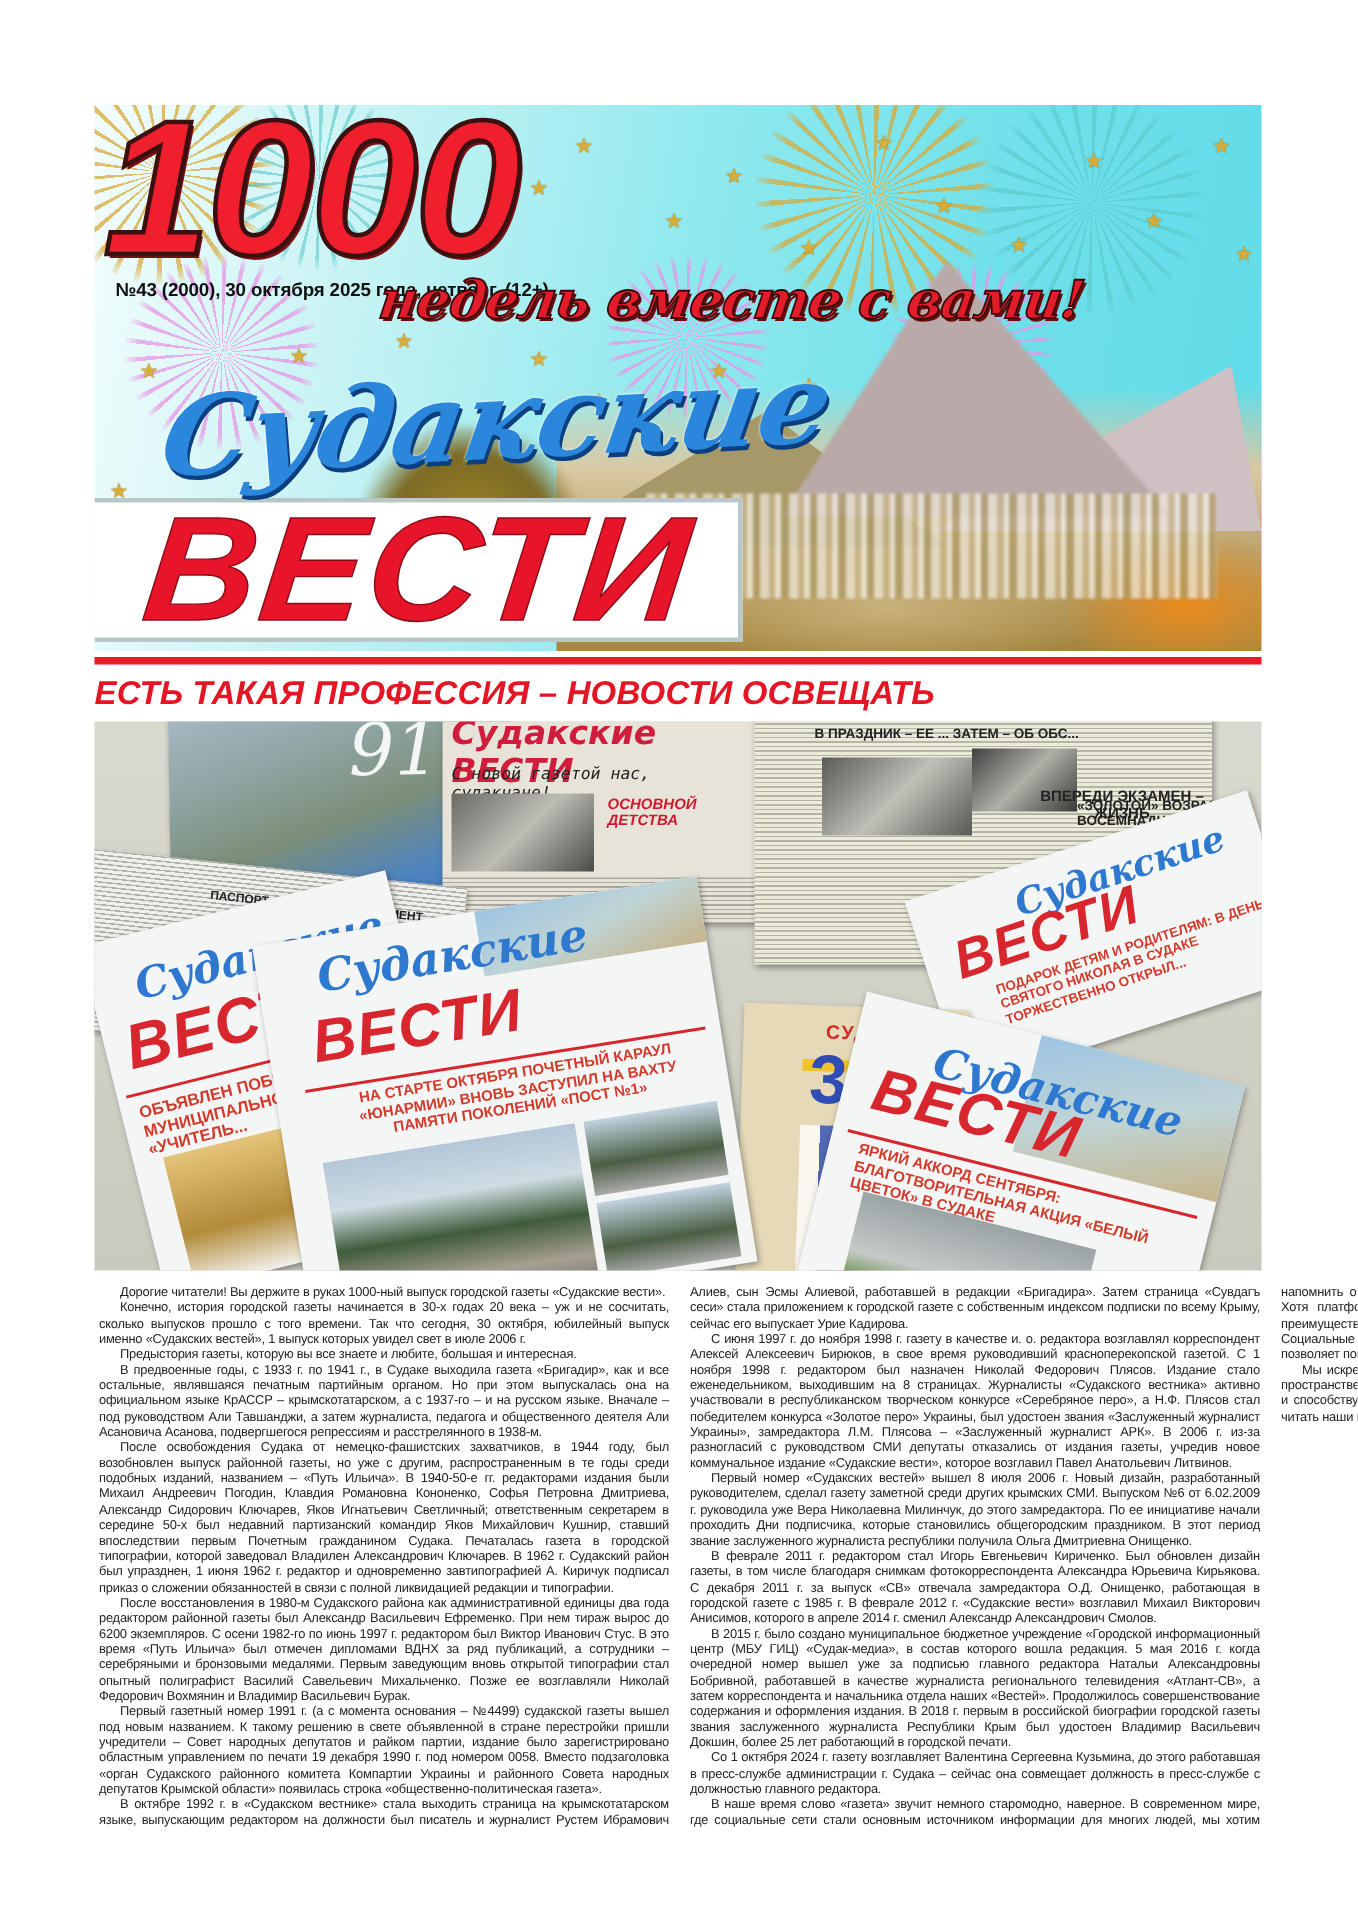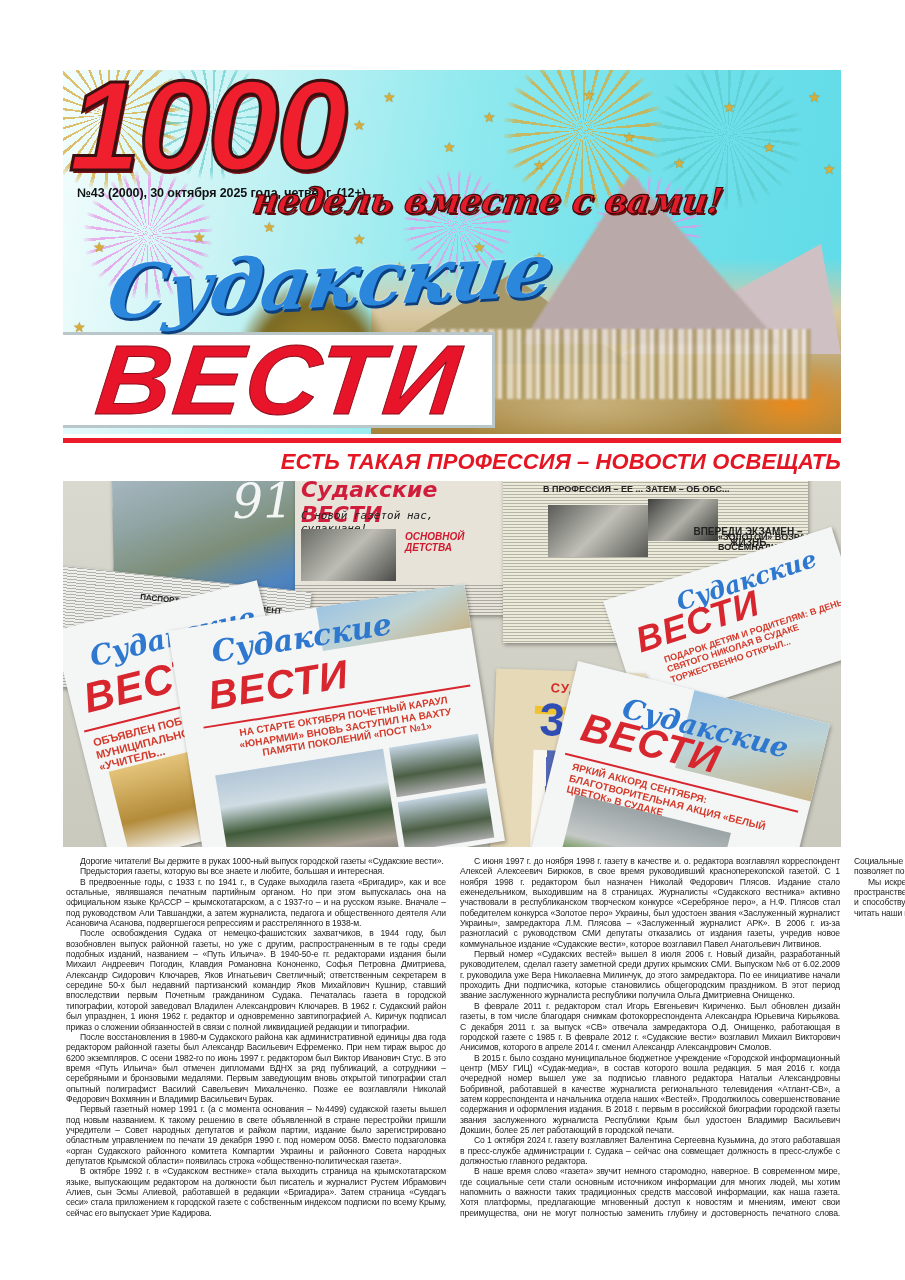--- a/index.html
+++ b/index.html
@@ -87,21 +87,21 @@
     font-family: "Liberation Sans", sans-serif; font-weight: 700; font-style: italic;
     font-size: 104px; color: #e8142a; letter-spacing: 2px; line-height: 1;
     -webkit-text-stroke: 1px #8a0c18;
     transform: scaleY(0.95) skewX(-6deg);
   }
 
   .red-rule {
     position: absolute; left: 0; top: 438px; width: 778px; height: 5px; background: #ec1b2a;
   }
   .subtitle {
-    position: absolute; left: 0; top: 449px; width: 778px; text-align: right;
+    position: absolute; left: 0; top: 449px; width: 778px; text-align: left;
     font-family: "Liberation Sans", sans-serif; font-weight: 700; font-style: italic;
     font-size: 22px; color: #e51623; letter-spacing: 0.1px;
   }
 
   
   .photo {
     position: absolute; left: 0; top: 481px; width: 778px; height: 366px; overflow: hidden;
     background: linear-gradient(180deg, #dad9cf 0%, #c9c9be 100%);
   }
   .paper { position: absolute; box-shadow: 1px 2px 4px rgba(0,0,0,.35); overflow: hidden; }
@@ -256,21 +256,21 @@
       <div class="cols"></div>
       <div class="hdr">Судакские ВЕСТИ</div>
       <div class="sub">С новой газетой нас, судакчане!</div>
       <div class="img"></div>
       <div class="head2">ОСНОВНОЙ ДЕТСТВА</div>
     </div>
     <div class="paper p-old2">
       <div class="cols"></div>
       <div class="img1"></div>
       <div class="img2"></div>
-      <div class="h1">В ПРОФЕССИЯ – ЕЕ ... ЗАТЕМ – ОБ ОБС...</div>
+      <div class="h1">В ПРАЗДНИК – ЕЕ ... ЗАТЕМ – ОБ ОБС...</div>
       <div class="h2">ВПЕРЕДИ ЭКЗАМЕН – ЖИЗНЬ</div>
       <div class="h3">«ЗОЛОТОЙ» ВОЗРАСТ – ВОСЕМНАДЦАТИЛЕТИЕ</div>
     </div>
     <div class="paper p-book">
       <div class="cols"></div>
       <div class="h">ПАСПОРТ – ОСНОВНОЙ ДОКУМЕНТ</div>
     </div>
 
     <div class="paper np np-top-right">
       <div class="brand-script">Судакские</div>
@@ -309,20 +309,21 @@
       <div class="brand-script">Судакские</div>
       <div class="brand-big">ВЕСТИ</div>
       <div class="stripe"></div>
       <div class="headline">ЯРКИЙ АККОРД СЕНТЯБРЯ: БЛАГОТВОРИТЕЛЬНАЯ АКЦИЯ «БЕЛЫЙ ЦВЕТОК» В СУДАКЕ</div>
       <div class="ph"></div>
     </div>
   </figure>
 
   <article class="article">
     <p>Дорогие читатели! Вы держите в руках 1000-ный выпуск городской газеты «Судакские вести».</p>
+    <p>Конечно, история городской газеты начинается в 30-х годах 20 века – уж и не сосчитать, сколько выпусков прошло с того времени. Так что сегодня, 30 октября, юбилейный выпуск именно «Судакских вестей», 1 выпуск которых увидел свет в июле 2006 г.</p>
     <p>Предыстория газеты, которую вы все знаете и любите, большая и интересная.</p>
     <p>В предвоенные годы, с 1933 г. по 1941 г., в Судаке выходила газета «Бригадир», как и все остальные, являвшаяся печатным партийным органом. Но при этом выпускалась она на официальном языке КрАССР – крымскотатарском, а с 1937-го – и на русском языке. Вначале – под руководством Али Тавшанджи, а затем журналиста, педагога и общественного деятеля Али Асановича Асанова, подвергшегося репрессиям и расстрелянного в 1938-м.</p>
     <p>После освобождения Судака от немецко-фашистских захватчиков, в 1944 году, был возобновлен выпуск районной газеты, но уже с другим, распространенным в те годы среди подобных изданий, названием – «Путь Ильича». В 1940-50-е гг. редакторами издания были Михаил Андреевич Погодин, Клавдия Романовна Кононенко, Софья Петровна Дмитриева, Александр Сидорович Ключарев, Яков Игнатьевич Светличный; ответственным секретарем в середине 50-х был недавний партизанский командир Яков Михайлович Кушнир, ставший впоследствии первым Почетным гражданином Судака. Печаталась газета в городской типографии, которой заведовал Владилен Александрович Ключарев. В 1962 г. Судакский район был упразднен, 1 июня 1962 г. редактор и одновременно завтипографией А. Киричук подписал приказ о сложении обязанностей в связи с полной ликвидацией редакции и типографии.</p>
     <p>После восстановления в 1980-м Судакского района как административной единицы два года редактором районной газеты был Александр Васильевич Ефременко. При нем тираж вырос до 6200 экземпляров. С осени 1982-го по июнь 1997 г. редактором был Виктор Иванович Стус. В это время «Путь Ильича» был отмечен дипломами ВДНХ за ряд публикаций, а сотрудники – серебряными и бронзовыми медалями. Первым заведующим вновь открытой типографии стал опытный полиграфист Василий Савельевич Михальченко. Позже ее возглавляли Николай Федорович Вохмянин и Владимир Васильевич Бурак.</p>
     <p>Первый газетный номер 1991 г. (а с момента основания – №4499) судакской газеты вышел под новым названием. К такому решению в свете объявленной в стране перестройки пришли учредители – Совет народных депутатов и райком партии, издание было зарегистрировано областным управлением по печати 19 декабря 1990 г. под номером 0058. Вместо подзаголовка «орган Судакского районного комитета Компартии Украины и районного Совета народных депутатов Крымской области» появилась строка «общественно-политическая газета».</p>
     <p>В октябре 1992 г. в «Судакском вестнике» стала выходить страница на крымскотатарском языке, выпускающим редактором на должности был писатель и журналист Рустем Ибрамович Алиев, сын Эсмы Алиевой, работавшей в редакции «Бригадира». Затем страница «Сувдагъ сеси» стала приложением к городской газете с собственным индексом подписки по всему Крыму, сейчас его выпускает Урие Кадирова.</p>
     <p>С июня 1997 г. до ноября 1998 г. газету в качестве и. о. редактора возглавлял корреспондент Алексей Алексеевич Бирюков, в свое время руководивший красноперекопской газетой. С 1 ноября 1998 г. редактором был назначен Николай Федорович Плясов. Издание стало еженедельником, выходившим на 8 страницах. Журналисты «Судакского вестника» активно участвовали в республиканском творческом конкурсе «Серебряное перо», а Н.Ф. Плясов стал победителем конкурса «Золотое перо» Украины, был удостоен звания «Заслуженный журналист Украины», замредактора Л.М. Плясова – «Заслуженный журналист АРК». В 2006 г. из-за разногласий с руководством СМИ депутаты отказались от издания газеты, учредив новое коммунальное издание «Судакские вести», которое возглавил Павел Анатольевич Литвинов.</p>
     <p>Первый номер «Судакских вестей» вышел 8 июля 2006 г. Новый дизайн, разработанный руководителем, сделал газету заметной среди других крымских СМИ. Выпуском №6 от 6.02.2009 г. руководила уже Вера Николаевна Милинчук, до этого замредактора. По ее инициативе начали проходить Дни подписчика, которые становились общегородским праздником. В этот период звание заслуженного журналиста республики получила Ольга Дмитриевна Онищенко.</p>
     <p>В феврале 2011 г. редактором стал Игорь Евгеньевич Кириченко. Был обновлен дизайн газеты, в том числе благодаря снимкам фотокорреспондента Александра Юрьевича Кирьякова. С декабря 2011 г. за выпуск «СВ» отвечала замредактора О.Д. Онищенко, работающая в городской газете с 1985 г. В феврале 2012 г. «Судакские вести» возглавил Михаил Викторович Анисимов, которого в апреле 2014 г. сменил Александр Александрович Смолов.</p>
     <p>В 2015 г. было создано муниципальное бюджетное учреждение «Городской информационный центр (МБУ ГИЦ) «Судак-медиа», в состав которого вошла редакция. 5 мая 2016 г. когда очередной номер вышел уже за подписью главного редактора Натальи Александровны Бобривной, работавшей в качестве журналиста регионального телевидения «Атлант-СВ», а затем корреспондента и начальника отдела наших «Вестей». Продолжилось совершенствование содержания и оформления издания. В 2018 г. первым в российской биографии городской газеты звания заслуженного журналиста Республики Крым был удостоен Владимир Васильевич Докшин, более 25 лет работающий в городской печати.</p>

